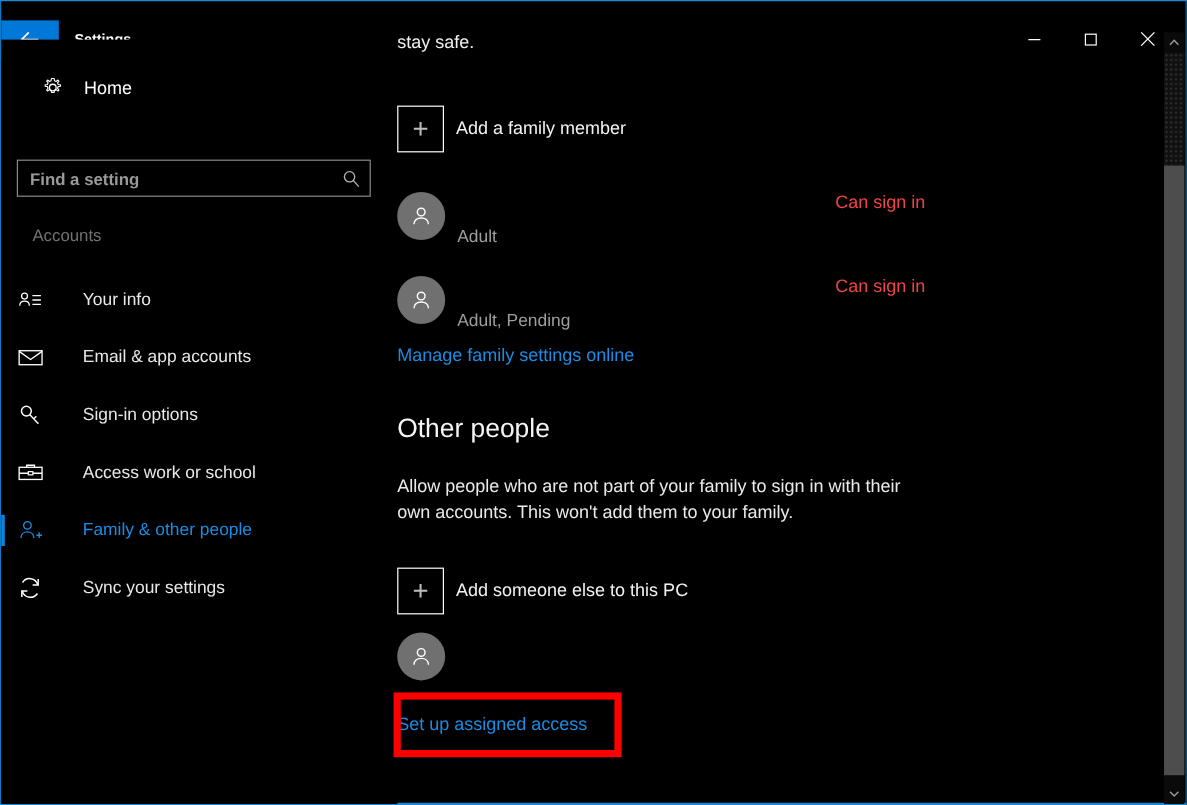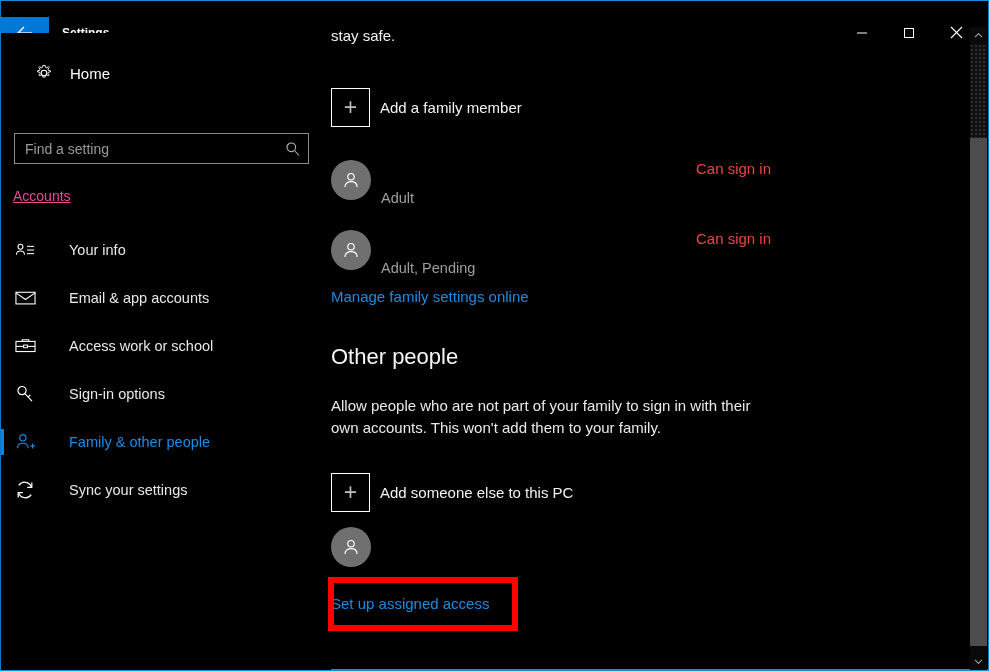--- a/index.html
+++ b/index.html
@@ -107,35 +107,35 @@
   }
   #search-input {
     flex: 1;
     background: transparent;
     border: none;
     outline: none;
     font-family: "Liberation Sans", sans-serif;
     font-size: 14px;
     color: #15803d;
     padding-left: 10px;
+    font-weight: bold;
   }
   #search-input::placeholder { color: #9a9a9a; opacity: 1; }
   #search-icon-wrap {
     width: 30px;
     display: flex;
     justify-content: center;
     align-items: center;
   }
 
   #section-label {
     position: absolute;
-    left: 12px; top: 155px;
+    left: 26px; top: 155px;
     font-size: 14px;
-    color: #ec4899;
-    text-decoration: underline;
+    color: #737373;
   }
 
   #navlist {
     position: absolute;
     left: 0; top: 193px;
     width: 330px;
   }
   .nav-item {
     position: relative;
     height: 48px;
@@ -388,39 +388,39 @@
           <svg width="21" height="16" viewBox="0 0 22 16" aria-hidden="true">
             <rect x="1" y="2" width="20" height="12.2" fill="none" stroke="#ffffff" stroke-width="1.15"></rect>
             <path d="M1 2.6 L11 9.6 L21 2.6" fill="none" stroke="#ffffff" stroke-width="1.15"></path>
           </svg>
         </span>
         <span class="nav-label">Email &amp; app accounts</span>
       </div>
 
       <div class="nav-item">
         <span class="nav-icon">
+          <svg width="20" height="20" viewBox="0 0 20 20" aria-hidden="true">
+            <circle cx="7" cy="6.6" r="4.1" fill="none" stroke="#ffffff" stroke-width="1.2"></circle>
+            <line x1="9.9" y1="9.6" x2="17" y2="17.2" stroke="#ffffff" stroke-width="1.2"></line>
+            <line x1="13.1" y1="13" x2="15.3" y2="10.9" stroke="#ffffff" stroke-width="1.2"></line>
+          </svg>
+        </span>
+        <span class="nav-label">Sign-in options</span>
+      </div>
+
+      <div class="nav-item">
+        <span class="nav-icon">
           <svg width="21" height="18" viewBox="0 0 22 18" aria-hidden="true">
             <path d="M7.6 4 V2.4 h6.8 V4" fill="none" stroke="#ffffff" stroke-width="1.15"></path>
             <rect x="1" y="4.2" width="20" height="10.6" fill="none" stroke="#ffffff" stroke-width="1.15"></rect>
             <line x1="1" y1="9.4" x2="21" y2="9.4" stroke="#ffffff" stroke-width="1.15"></line>
             <rect x="9" y="8" width="4" height="2.8" fill="#000000" stroke="#ffffff" stroke-width="1.05"></rect>
           </svg>
         </span>
         <span class="nav-label">Access work or school</span>
-      </div>
-
-      <div class="nav-item">
-        <span class="nav-icon">
-          <svg width="20" height="20" viewBox="0 0 20 20" aria-hidden="true">
-            <circle cx="7" cy="6.6" r="4.1" fill="none" stroke="#ffffff" stroke-width="1.2"></circle>
-            <line x1="9.9" y1="9.6" x2="17" y2="17.2" stroke="#ffffff" stroke-width="1.2"></line>
-            <line x1="13.1" y1="13" x2="15.3" y2="10.9" stroke="#ffffff" stroke-width="1.2"></line>
-          </svg>
-        </span>
-        <span class="nav-label">Sign-in options</span>
       </div>
 
       <div class="nav-item selected">
         <span class="nav-icon">
           <svg width="21" height="20" viewBox="0 0 22 20" aria-hidden="true">
             <circle cx="8.2" cy="5.6" r="3.3" fill="none" stroke="#1b8ce3" stroke-width="1.2"></circle>
             <path d="M2.6 16.6 c0-3.4 2.5-5.3 5.6-5.3 s5.6 1.9 5.6 5.3" fill="none" stroke="#1b8ce3" stroke-width="1.2"></path>
             <line x1="16" y1="14.2" x2="21" y2="14.2" stroke="#1b8ce3" stroke-width="1.2"></line>
             <line x1="18.5" y1="11.7" x2="18.5" y2="16.7" stroke="#1b8ce3" stroke-width="1.2"></line>
           </svg>

